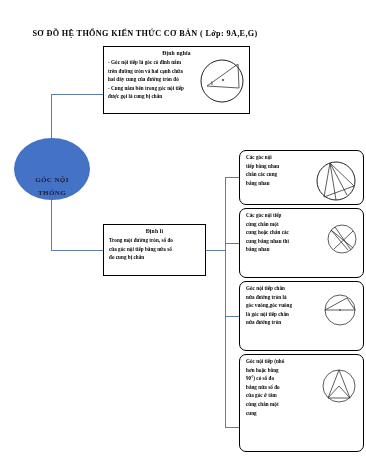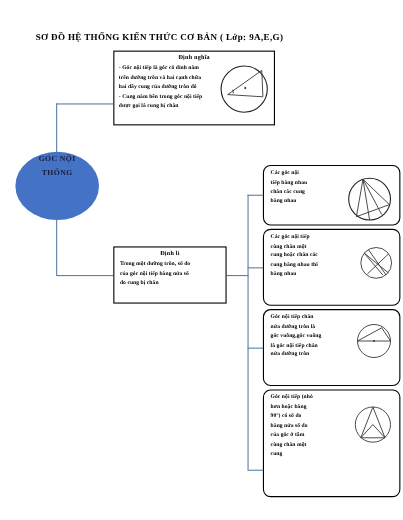--- a/index.html
+++ b/index.html
@@ -29,21 +29,21 @@
   .lnh{height:1px;}
 
   
   .node{
     position:absolute;
     left:14px;top:138px;
     width:76px;height:62px;
     border-radius:50%;
     background:#4472C4;
     display:flex;flex-direction:column;
-    align-items:center;justify-content:flex-start;
+    align-items:center;justify-content:flex-end;
     color:#1b1b3a;
     font-family:"Liberation Serif","DejaVu Serif",serif;
     font-weight:bold;
     font-size:7px;
     letter-spacing:0.4px;
     line-height:13px;
     text-align:center;
   }
 
   

